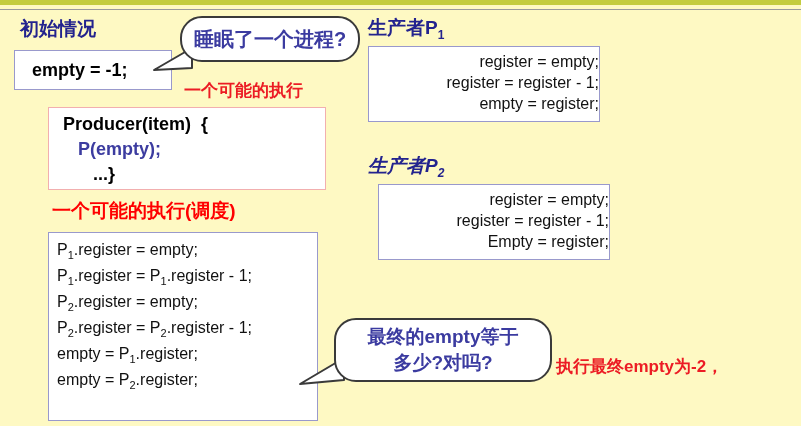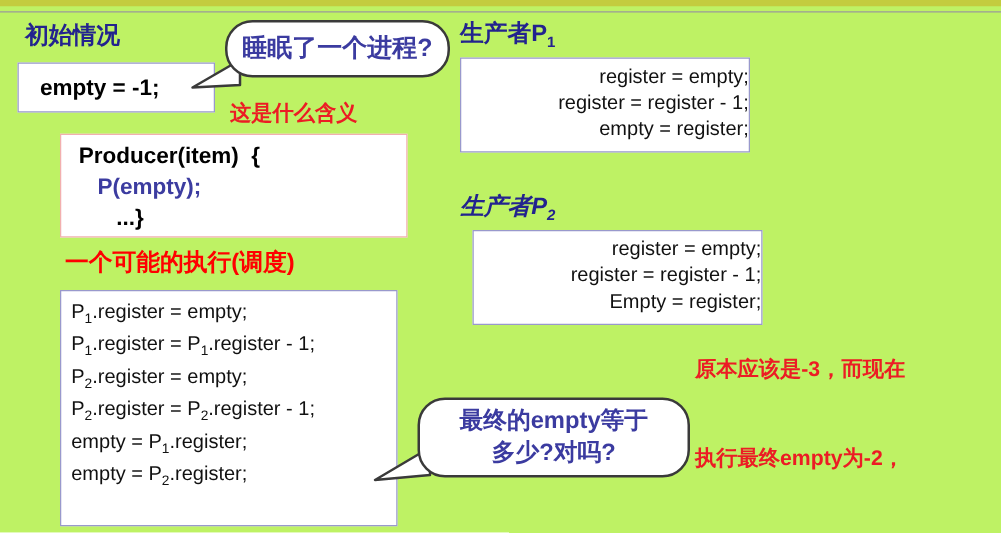--- a/index.html
+++ b/index.html
@@ -4,21 +4,21 @@
 <style>
   html, body {
     margin: 0;
     padding: 0;
     background: #ffffff;
   }
   #slide {
     position: relative;
     width: 801px;
     height: 426px;
-    background: #bef264;
+    background: #fef9c3;
     overflow: hidden;
     font-family: "Liberation Sans", "DejaVu Sans", sans-serif;
   }
 
   
   .top-band {
     position: absolute;
     left: 0; top: 0;
     width: 801px; height: 5px;
     background: #C3CC3E;
@@ -145,21 +145,21 @@
     <div class="bold-stmt" style="left:17px; top:9px;">empty = -1;</div>
   </div>
 
   <svg class="tail-svg" style="left:150px; top:40px; width:60px; height:40px;" viewBox="0 0 60 40">
     <polygon points="4,30 42,8 42,28" fill="#ffffff" stroke="#3a3a3a" stroke-width="2" stroke-linejoin="round"></polygon>
   </svg>
   <div class="bubble" style="left:180px; top:16px; width:180px; height:46px; font-size:20px;">
     <div class="line">睡眠了一个进程?</div>
   </div>
 
-  <div class="note-red" style="left:184px; top:78px;">这是什么含义</div>
+  <div class="note-red" style="left:184px; top:78px;">一个可能的执行</div>
 
   <div class="box box-pink" style="left:48px; top:107px; width:278px; height:83px;">
     <div class="mono-line" style="margin-top:4px; margin-left:14px;">Producer(item)  {</div>
     <div class="mono-line accent" style="margin-left:14px;">   P(empty);</div>
     <div class="mono-line" style="margin-left:14px;">      ...}</div>
   </div>
 
   <div class="heading-blue" style="left:368px; top:17px;"><span>生产者P</span><span class="sub">1</span></div>
 
   <div class="box box-blue" style="left:368px; top:46px; width:232px; height:76px;">
@@ -188,16 +188,15 @@
     </div>
 
   <svg class="tail-svg" style="left:296px; top:352px; width:70px; height:40px;" viewBox="0 0 70 40">
     <polygon points="4,32 48,6 48,28" fill="#ffffff" stroke="#3a3a3a" stroke-width="2" stroke-linejoin="round"></polygon>
   </svg>
   <div class="bubble" style="left:334px; top:318px; width:218px; height:64px; font-size:19px;">
     <div class="line">最终的empty等于</div>
     <div class="line">多少?对吗?</div>
   </div>
 
-  <div class="note-red" style="left:556px; top:283px;">原本应该是-3，而现在</div>
   <div class="note-red" style="left:556px; top:310px;margin-top:44px;">执行最终empty为-2，</div>
 
 </div>
 
 </body></html>

